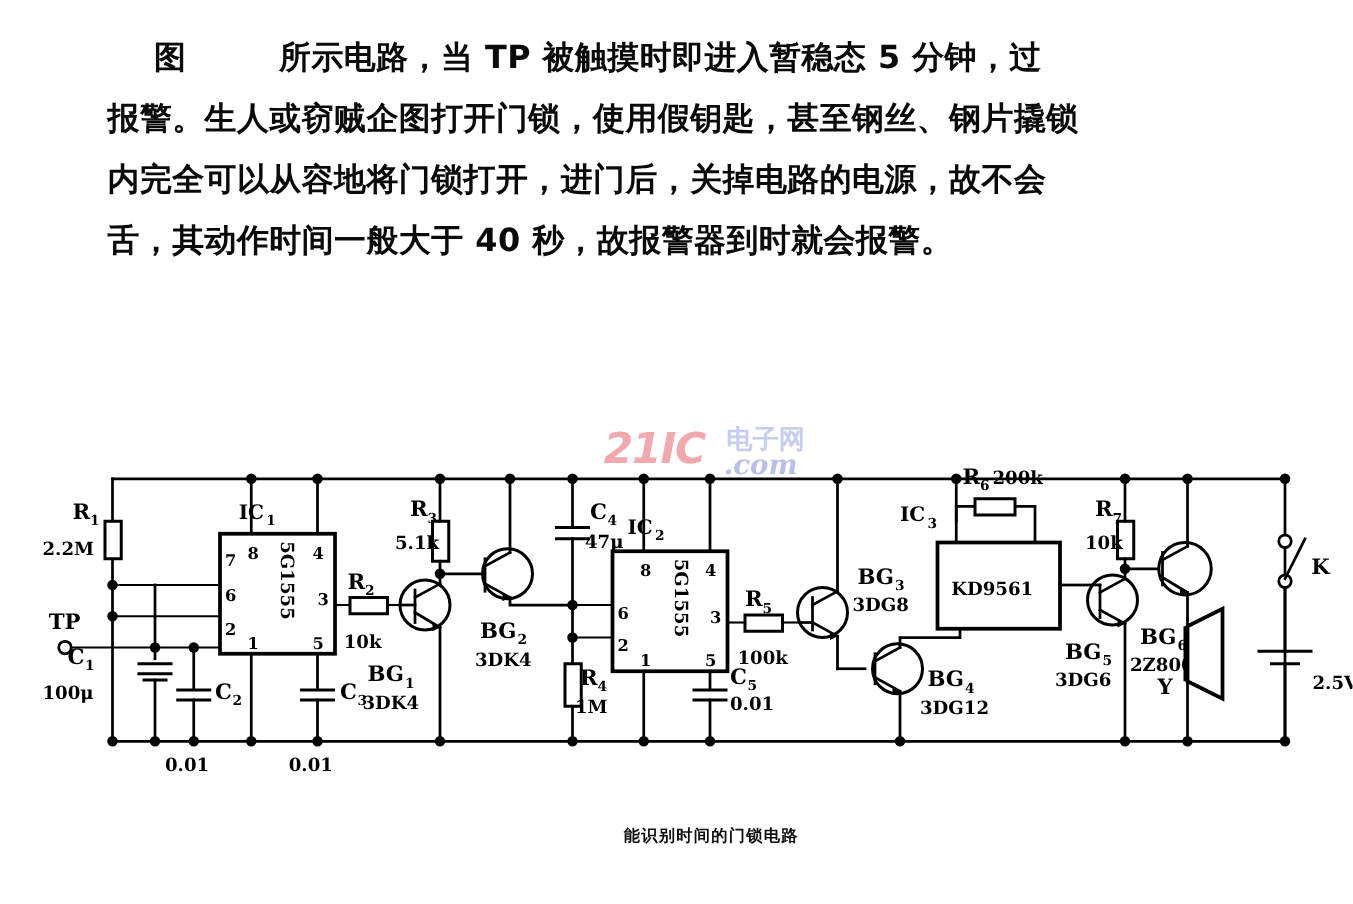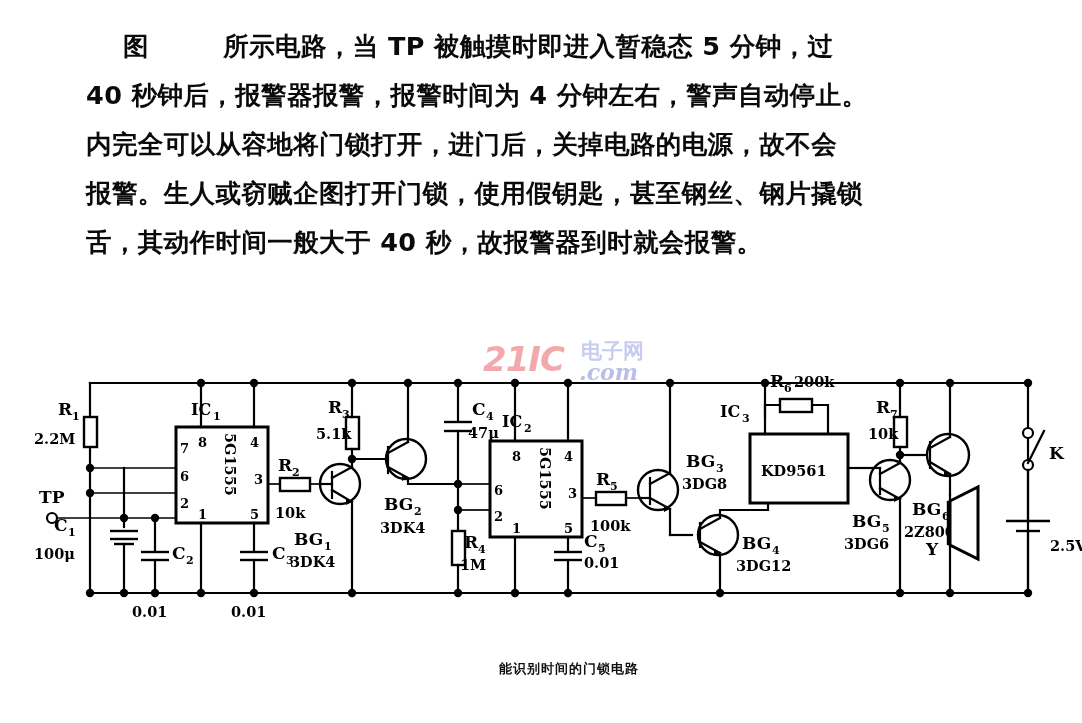--- a/index.html
+++ b/index.html
@@ -156,23 +156,22 @@
   }
   .dot { fill: #000; }
 </style>
 </head>
 <body>
 
 <div id="page">
 
   <div id="article">
     <div class="para-line first">    图        所示电路，当 TP 被触摸时即进入暂稳态 5 分钟，过</div>
-    <div class="para-line">40 秒钟后，报警器报警，报警时间为 4 分钟左右，警声自动停止。</div>
+    <div class="para-line">报警。生人或窃贼企图打开门锁，使用假钥匙，甚至钢丝、钢片撬锁</div>
     <div class="para-line">内完全可以从容地将门锁打开，进门后，关掉电路的电源，故不会</div>
-    <div class="para-line">报警。生人或窃贼企图打开门锁，使用假钥匙，甚至钢丝、钢片撬锁</div>
     <div class="para-line">舌，其动作时间一般大于 40 秒，故报警器到时就会报警。</div>
   </div>
 
   <div id="watermark">
     <div id="wm-21ic">21IC</div>
     <div id="wm-cn">电子网</div>
     <div id="wm-com">.com</div>
   </div>
 
   <div id="schematic">

